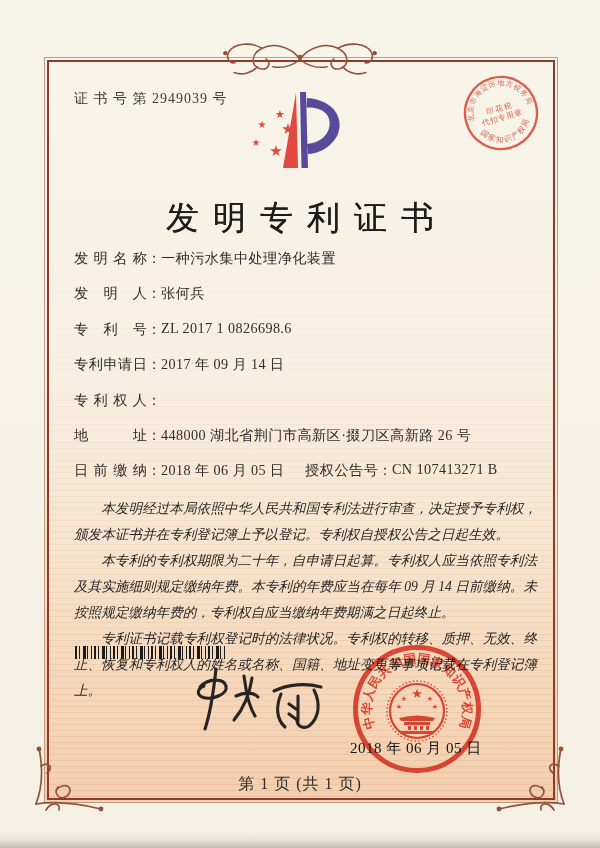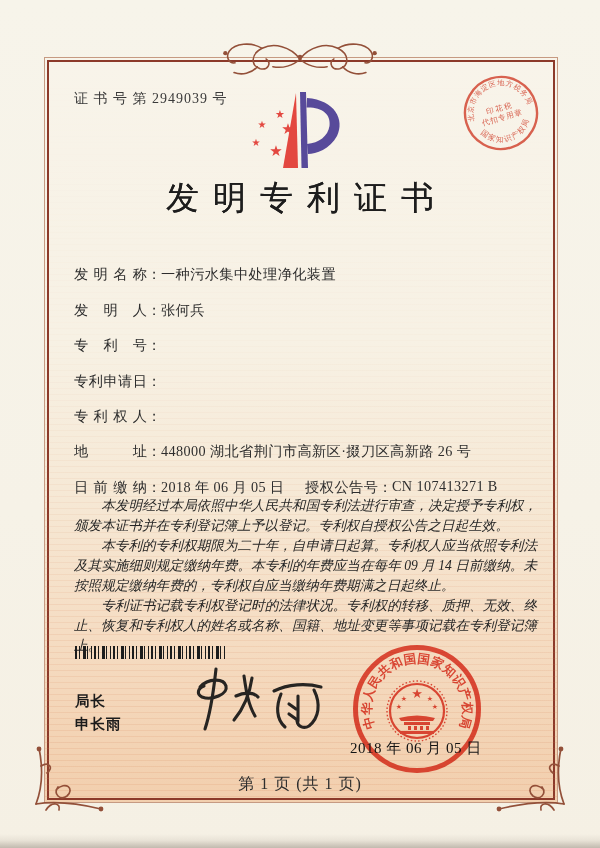--- a/index.html
+++ b/index.html
@@ -35,36 +35,36 @@
   }
   .ornament{position:absolute;pointer-events:none;}
   
   .cert-no{
     position:absolute;left:74px;top:90px;font-size:14px;color:#3a3a3a;letter-spacing:1px;
   }
   .tax-stamp{position:absolute;left:461px;top:73px;width:80px;height:80px;
     transform:rotate(-16deg);opacity:.93;mix-blend-mode:multiply;}
   .logo{position:absolute;left:232px;top:86px;width:126px;height:92px;}
   .title{
-    position:absolute;left:44px;top:176px;width:512px;text-align:center;
+    position:absolute;left:44px;top:196px;width:512px;text-align:center;
     font-size:33px;color:#1d1d1d;letter-spacing:14px;text-indent:14px;
     text-shadow:0 0 .4px #1d1d1d;
   }
   
   .fields{position:absolute;left:74px;top:249px;width:466px;}
-  .frow{height:35.4px;display:flex;align-items:flex-end;font-size:14.2px;color:#2d2d2d;white-space:nowrap;}
+  .frow{height:35.4px;display:flex;align-items:flex-start;font-size:14.2px;color:#2d2d2d;white-space:nowrap;}
   .lbl{display:inline-block;width:73px;text-align:justify;text-align-last:justify;}
   .colon{display:inline-block;width:14px;}
   .val{letter-spacing:.4px;}
   .pair1{display:flex;width:231px;}
   .pair2{display:flex;}
   
   .paras{
     position:absolute;left:74px;top:496px;width:463px;
-    font-size:13.6px;line-height:20px;color:#262626;
+    font-size:13.6px;line-height:26px;color:#262626;
     font-style:italic;text-align:justify;
   }
   .paras p{margin:0;text-indent:2em;}
   
   .barcode{
     position:absolute;left:75px;top:646px;width:151px;height:13px;
     background:repeating-linear-gradient(90deg,
       #1c1c1c 0 2px,transparent 2px 4px,#1c1c1c 4px 5px,transparent 5px 8px,
       #1c1c1c 8px 11px,transparent 11px 12px,#1c1c1c 12px 13px,transparent 13px 16px,
       #1c1c1c 16px 17px,transparent 17px 19px);
@@ -174,24 +174,26 @@
         <span class="val">一种污水集中处理净化装置</span>
     </div>
     <div class="frow">
       <span class="lbl">发明人</span>
         <span class="colon">：</span>
         <span class="val">张何兵</span>
     </div>
     <div class="frow">
       <span class="lbl">专利号</span>
         <span class="colon">：</span>
+        <span class="val">ZL 2017 1 0826698.6</span>
     </div>
     <div class="frow">
       <span class="lbl">专利申请日</span>
         <span class="colon">：</span>
+        <span class="val">2017 年 09 月 14 日</span>
     </div>
     <div class="frow">
       <span class="lbl">专利权人</span>
         <span class="colon">：</span>
     </div>
     <div class="frow">
       <span class="lbl">地址</span>
         <span class="colon">：</span>
         <span class="val">448000 湖北省荆门市高新区·掇刀区高新路 26 号</span>
     </div>
@@ -210,24 +212,20 @@
   </div>
 
   <div class="paras">
     <p>本发明经过本局依照中华人民共和国专利法进行审查，决定授予专利权，颁发本证书并在专利登记簿上予以登记。专利权自授权公告之日起生效。</p>
     <p>本专利的专利权期限为二十年，自申请日起算。专利权人应当依照专利法及其实施细则规定缴纳年费。本专利的年费应当在每年 09 月 14 日前缴纳。未按照规定缴纳年费的，专利权自应当缴纳年费期满之日起终止。</p>
     <p>专利证书记载专利权登记时的法律状况。专利权的转移、质押、无效、终止、恢复和专利权人的姓名或名称、国籍、地址变更等事项记载在专利登记簿上。</p>
   </div>
 
   <div class="barcode"></div>
 
-  <div class="signer">
-    <div>局长</div>
-    <div>申长雨</div>
-  </div>
 
   <svg class="signature" viewBox="0 0 165 78">
     <g stroke="#161616" fill="none" stroke-width="3.1" stroke-linecap="round" opacity="0.92">
       <path d="M38,9 C36,26 34,48 27,69"></path>
       <path d="M22,27 C30,18 46,18 48,26 C50,34 34,41 24,37 C18,34 20,28 26,26"></path>
       <path d="M74,18 C72,32 66,48 56,60"></path>
       <path d="M66,16 C68,30 70,44 77,56"></path>
       <path d="M58,36 C66,32 76,32 80,37"></path>
       <path d="M96,31 C110,24 128,23 143,27"></path>
       <path d="M103,34 C98,46 98,59 107,67"></path>

